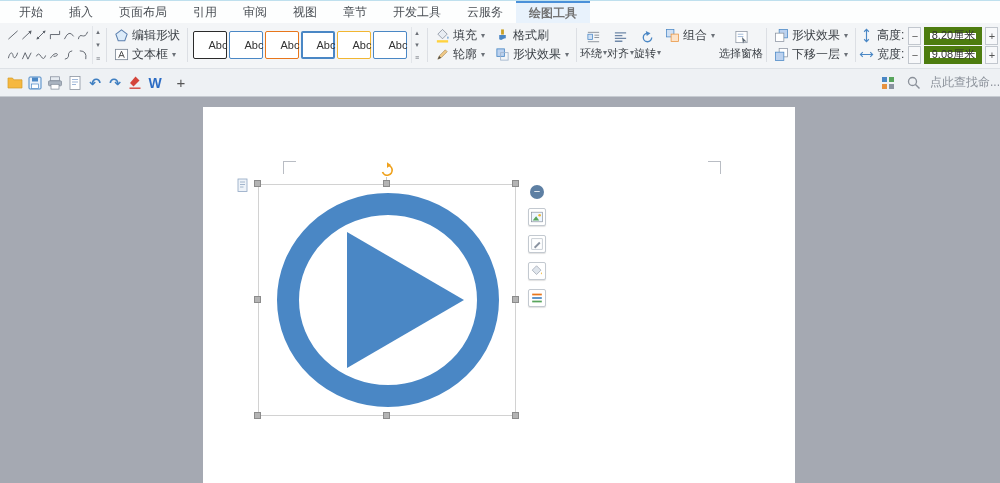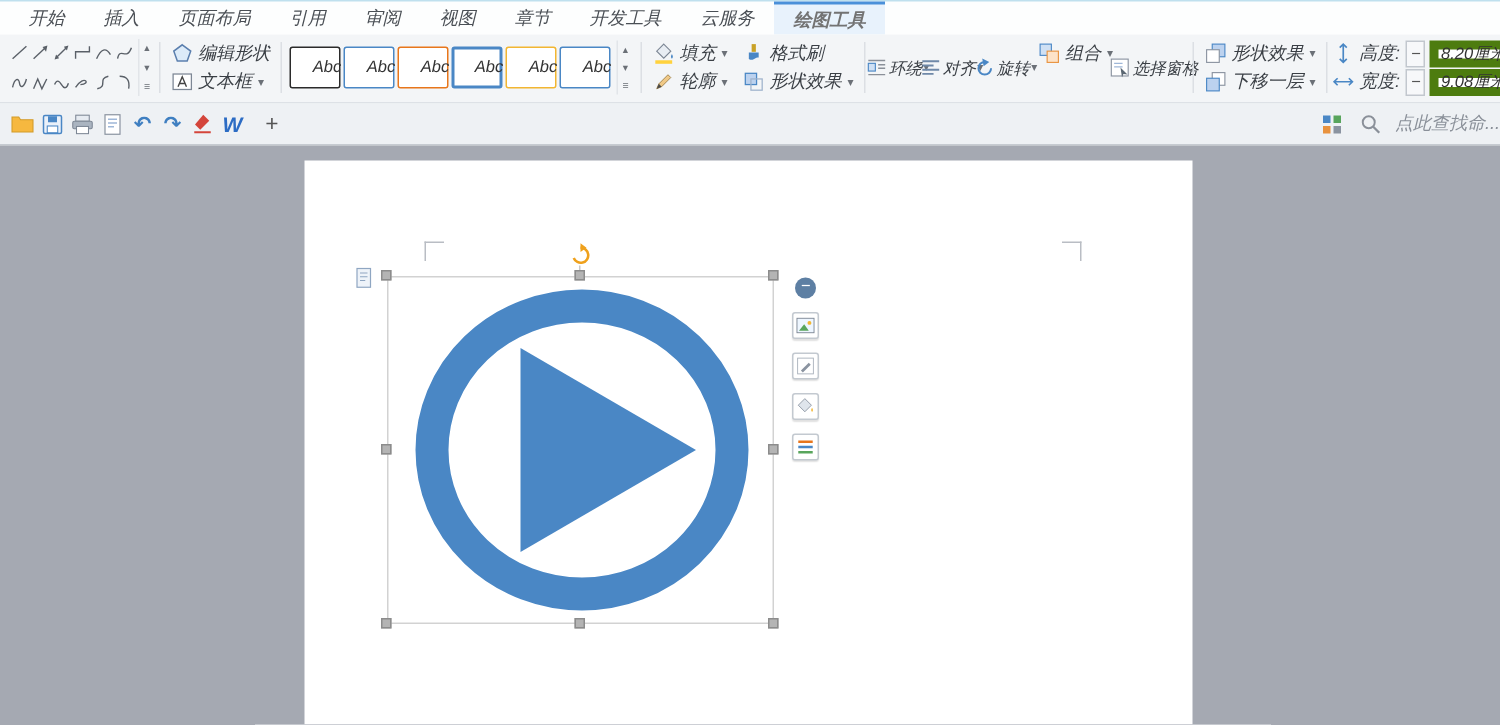--- a/index.html
+++ b/index.html
@@ -1,18 +1,18 @@
 <!DOCTYPE html>
 <html><head>
 <meta charset="utf-8">
 <style>
   * { margin:0; padding:0; box-sizing:border-box; }
   html,body { width:1000px; height:483px; overflow:hidden; }
   body { font-family:"Liberation Sans","DejaVu Sans",sans-serif; font-size:12px; color:#3a3f45; user-select:none; background:#fff; }
-  .app { width:1000px; height:483px; display:flex; flex-direction:column;font-style:italic; }
+  .app { width:1000px; height:483px; display:flex; flex-direction:column; }
 
   
   .menubar { height:23px; background:#fdfefe; display:flex; align-items:stretch; padding-left:6px; border-top:1px solid #bfe0ee; }
   .mtab { padding:0 13px; display:flex; align-items:center; color:#4a4f55; cursor:default; white-space:nowrap; }
   .mtab.active { background:#e8f2fc; color:#737373; border-top:2px solid #4a90d9; font-weight:bold; }
 
   
   .ribbon { height:46px; background:#f3f5f7; border-bottom:1px solid #dde1e6; display:flex; align-items:stretch; padding:2px 2px 3px 4px; overflow:hidden; }
   .vsep { width:1px; background:#dcdfe4; margin:3px 3px; flex:none; }
   .rcol { display:flex; flex-direction:column; justify-content:space-between; padding:1px 0; }
@@ -29,21 +29,21 @@
   .gcell svg { width:12px; height:14px; }
   .gscroll { width:11px; display:flex; flex-direction:column; justify-content:space-between; margin-left:2px; border-left:1px solid #e2e5e9; }
   .gsbtn { height:12px; display:flex; align-items:center; justify-content:center; font-size:7px; color:#6b7077; cursor:default; }
 
   
   .presets { display:flex; align-items:center; gap:2px; padding:0 2px; }
   .preset { width:34px; height:28px; background:#fff; border:1px solid #888; border-radius:2px; display:flex; align-items:center; justify-content:center; font-size:11px; color:#333;padding-left:16px; }
   .pscroll { height:36px; }
 
   
-  .bigbtn { width:36px; display:flex; flex-direction:row; align-items:center; justify-content:center; gap:1px; padding:1px 0; }
+  .bigbtn { width:36px; display:flex; flex-direction:column; align-items:center; justify-content:center; gap:1px; padding:1px 0; }
   .bigbtn .blabel { display:flex; align-items:center; font-size:11px; white-space:nowrap; }
 
   
   .dimlabel { white-space:nowrap; margin:0 2px 0 1px; }
   .spin { width:13px; height:18px; border:1px solid #c2c7ce; background:#f7f8fa; display:flex; align-items:center; justify-content:center; font-size:11px; color:#555; }
   .dimval { width:58px; height:18px; border:6px solid #4d7c0f; background:#fff; display:flex; align-items:center; justify-content:center; font-size:11px; color:#333; margin:0 1px; }
 
   
   .quickbar { height:28px; background:#eef1f4; border-bottom:1px solid #c6cbd1; display:flex; align-items:center; padding:0 0 0 5px; }
   .qbtn { width:20px; height:22px; display:flex; align-items:center; justify-content:center; border-radius:2px; flex:none; }

